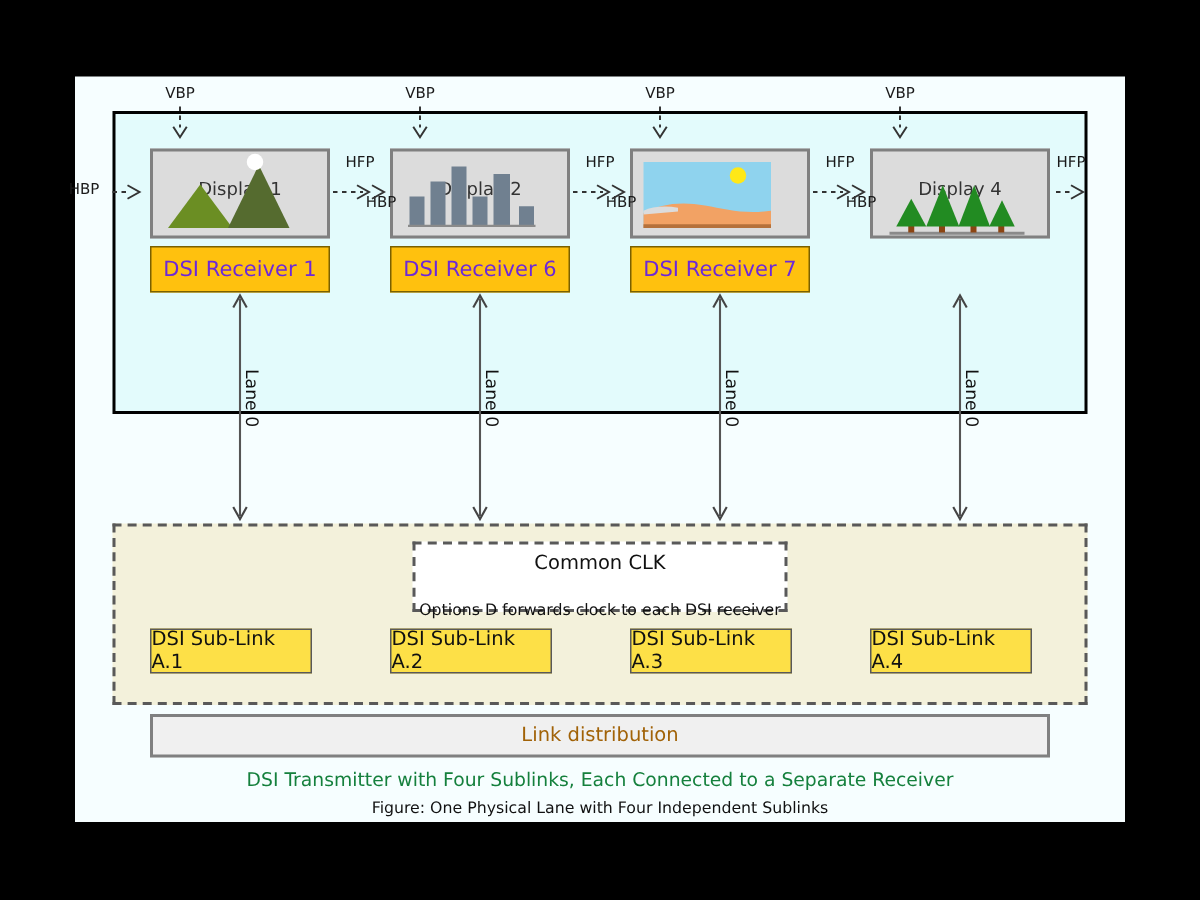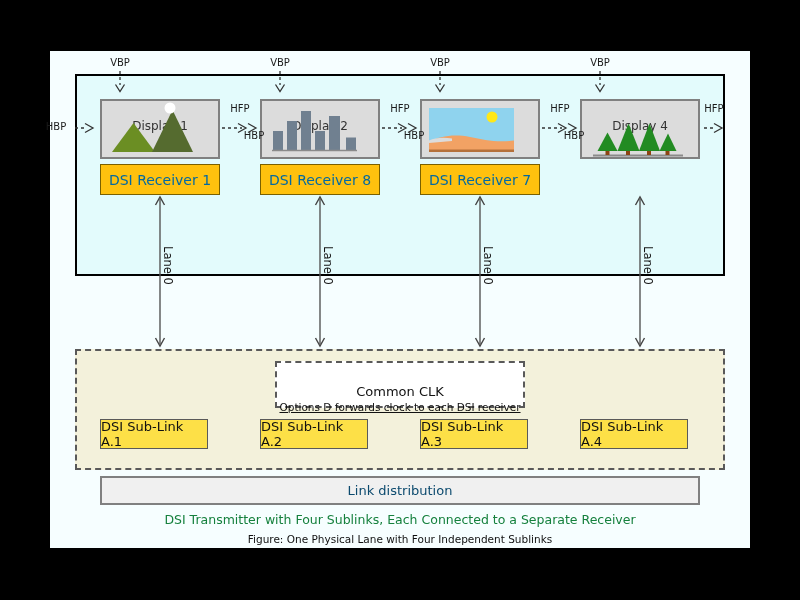--- a/index.html
+++ b/index.html
@@ -7,31 +7,31 @@
           font-family:"DejaVu Sans","Liberation Sans",sans-serif;color:#1a1a1a;}
   .abs{position:absolute;box-sizing:border-box;}
   .content-bg{left:50px;top:51px;width:700px;height:497px;background:#F6FEFF;}
   .rx-panel{left:75px;top:74px;width:650px;height:202px;background:#E3FBFC;border:2.5px solid #000;}
   .tx-panel{left:75px;top:349px;width:650px;height:121px;background:#F3F1DB;border:2px dashed #595959;}
   .display-box{top:99px;width:120px;height:60px;background:#DCDCDC;border:2px solid #808080;}
   .display-label{position:absolute;left:0;top:18px;width:100%;text-align:center;
                  font-size:12px;color:#333;z-index:1;}
   .thumb{position:absolute;left:0;top:0;width:116px;height:56px;z-index:2;}
   .receiver-box{top:164px;width:120px;height:31px;background:#FFC10E;border:1.5px solid #7A6000;
-                display:flex;align-items:center;justify-content:center;font-size:14px;color:#0369a1;}
+                display:flex;align-items:center;justify-content:center;font-size:14px;color:#6d28d9;}
   .tlabel{position:absolute;font-size:10px;color:#1a1a1a;text-align:center;width:36px;}
   .lane-label{position:absolute;top:246px;writing-mode:vertical-rl;font-size:11.5px;color:#111;}
   .clk-box{left:275px;top:361px;width:250px;height:47px;background:#fff;border:2px dashed #595959;
            text-align:center;}
-  .clk-title{font-size:13px;margin-top:21px;color:#111;}
-  .clk-sub{font-size:10.5px;margin-top:2px;color:#111;white-space:nowrap;text-decoration:underline;}
+  .clk-title{font-size:13px;margin-top:5px;color:#111;}
+  .clk-sub{font-size:10.5px;margin-top:18px;color:#111;white-space:nowrap;}
   .sublink-box{top:419px;width:108px;height:30px;background:#fde047;border:1.5px solid #595959;
                display:flex;align-items:center;justify-content:center;font-size:13px;color:#111;}
   .linkdist-box{left:100px;top:476px;width:600px;height:29px;background:#F0F0F0;border:2px solid #808080;
-                display:flex;align-items:center;justify-content:center;font-size:13px;color:#0c4a6e;}
+                display:flex;align-items:center;justify-content:center;font-size:13px;color:#a16207;}
   .caption1{left:100px;top:512px;width:600px;text-align:center;font-size:12.5px;color:#15803d;}
   .caption2{left:100px;top:533px;width:600px;text-align:center;font-size:10.5px;color:#111;}
   .overlay{position:absolute;left:0;top:0;width:800px;height:600px;pointer-events:none;}
   .dash{stroke:#333;stroke-width:1.3;stroke-dasharray:3 3;fill:none;}
   .head{stroke:#333;stroke-width:1.3;fill:none;}
   .lane{stroke:#555;stroke-width:1.4;fill:none;}
   .lanehead{stroke:#444;stroke-width:1.4;fill:none;}
 </style>
 </head>
 <body>
@@ -93,21 +93,21 @@
         <polygon points="57,50 67.5,22.5 78,50"></polygon>
         <polygon points="77.5,50 86,32.5 94.5,50"></polygon>
       </g>
     </svg>
   </div>
 
   <div class="abs receiver-box" style="left:100px">
     <span>DSI Receiver 1</span>
   </div>
   <div class="abs receiver-box" style="left:260px">
-    <span>DSI Receiver 8</span>
+    <span>DSI Receiver 6</span>
   </div>
   <div class="abs receiver-box" style="left:420px">
     <span>DSI Receiver 7</span>
   </div>
 
   <div class="tlabel" style="left:102px;top:57px">VBP</div>
   <div class="tlabel" style="left:262px;top:57px">VBP</div>
   <div class="tlabel" style="left:422px;top:57px">VBP</div>
   <div class="tlabel" style="left:582px;top:57px">VBP</div>
 

